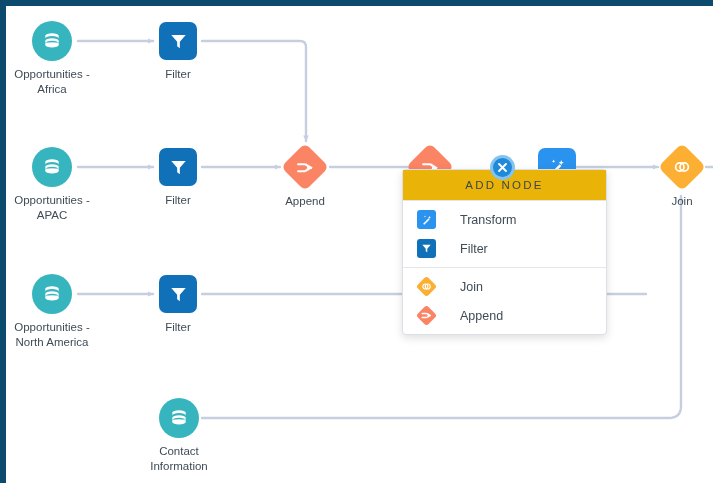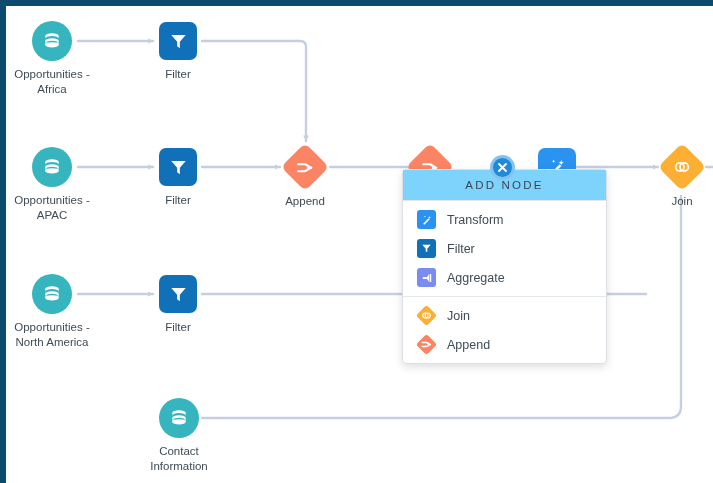--- a/index.html
+++ b/index.html
@@ -57,34 +57,34 @@
     left:396px;top:163px;
     width:203px;
     background:#ffffff;
     border:1px solid #dcdfe3;
     border-radius:4px;
     box-shadow:0 3px 8px rgba(0,0,0,0.13);
     z-index:40;
   }
   #popup .hdr{
     height:30px;
-    background:#7dd3fc;
+    background:#eab308;
     border-bottom:1px solid #e2e5e9;
     display:flex;align-items:center;justify-content:center;
     font-size:11.5px;
     letter-spacing:2.2px;
     color:#3c4650;
   }
   .mlist{padding:4px 0;}
   .mlist.second{border-top:1px solid #e4e7eb;}
   .mitem{
     height:29px;
     display:flex;align-items:center;
     padding:0 0 0 14px;
-    gap:11px;
+    gap:24px;
     cursor:pointer;
   }
   .mitem .lbl{font-size:12.5px;color:#3f4b56;}
   .mi-sq{width:19px;height:19px;border-radius:3px;display:flex;align-items:center;justify-content:center;flex:0 0 auto;}
   .mi-sq.transform{background:#2a93ef;}
   .mi-sq.filter{background:#1071b9;}
   .mi-sq.aggregate{background:#7a8cf0;}
   .mi-dia{width:15px;height:15px;border-radius:3px;transform:rotate(45deg);display:flex;align-items:center;justify-content:center;flex:0 0 auto;margin:0 2px;}
   .mi-dia.join{background:#fcaf32;}
   .mi-dia.append{background:#fb8464;}
@@ -299,30 +299,20 @@
 
       <div class="mitem">
         <span class="mi-sq filter">
           <svg width="11" height="11" viewBox="0 0 20 20" aria-hidden="true">
             <path d="M2.4,3.1 H17.6 L11.4,10.3 V17.0 L8.6,15.1 V10.3 Z" fill="#fff"></path>
           </svg>
         </span>
         <span class="lbl">Filter</span>
       </div>
 
-      <div class="mitem">
-        <span class="mi-sq aggregate">
-          <svg width="12" height="12" viewBox="0 0 20 20" aria-hidden="true">
-            <rect x="3.0" y="8.4" width="6.6" height="3.2" fill="#fff"></rect>
-            <path d="M13.6,3.4 L9.0,10.0 L13.6,16.6 Z" fill="#fff"></path>
-            <rect x="14.6" y="3.4" width="2.4" height="13.2" fill="#fff"></rect>
-          </svg>
-        </span>
-        <span class="lbl">Aggregate</span>
-      </div>
     </div>
 
     <div class="mlist second">
       <div class="mitem">
         <span class="mi-dia join">
           <span>
             <svg width="11" height="11" viewBox="0 0 22 22" aria-hidden="true">
               <circle cx="8.6" cy="11" r="5.0" fill="none" stroke="#fff" stroke-width="2.4"></circle>
               <circle cx="13.4" cy="11" r="5.0" fill="none" stroke="#fff" stroke-width="2.4"></circle>
             </svg>

